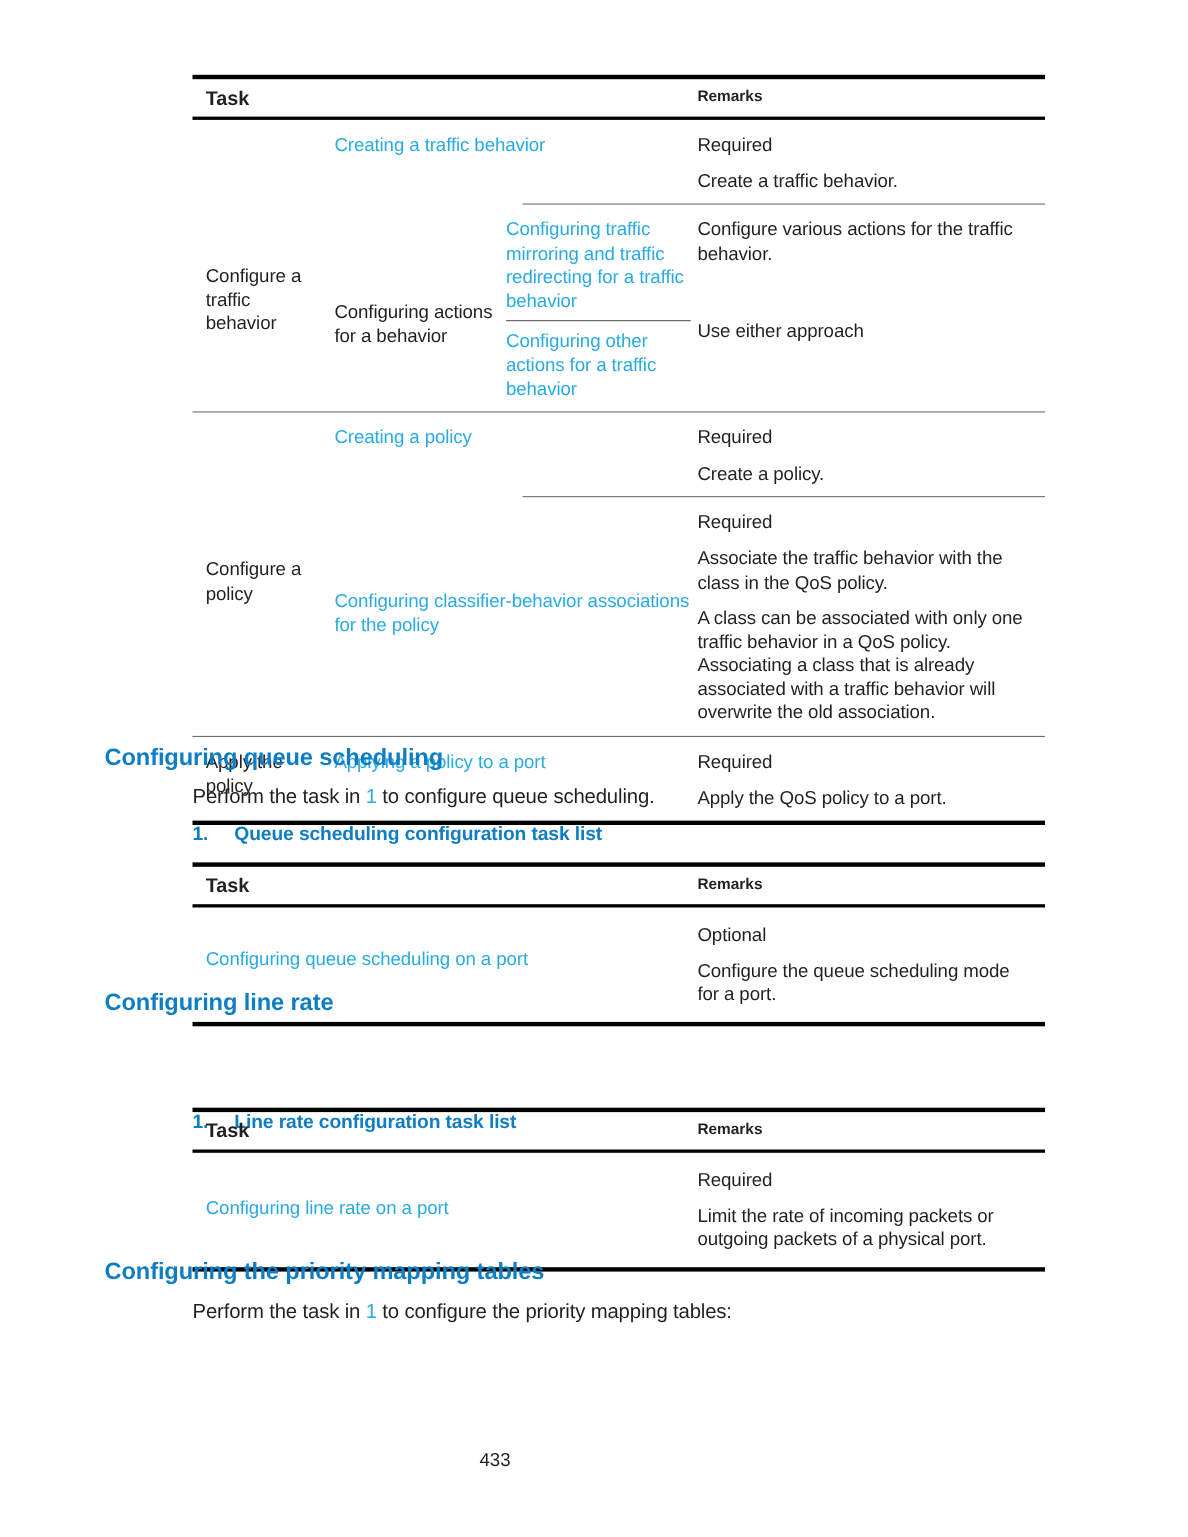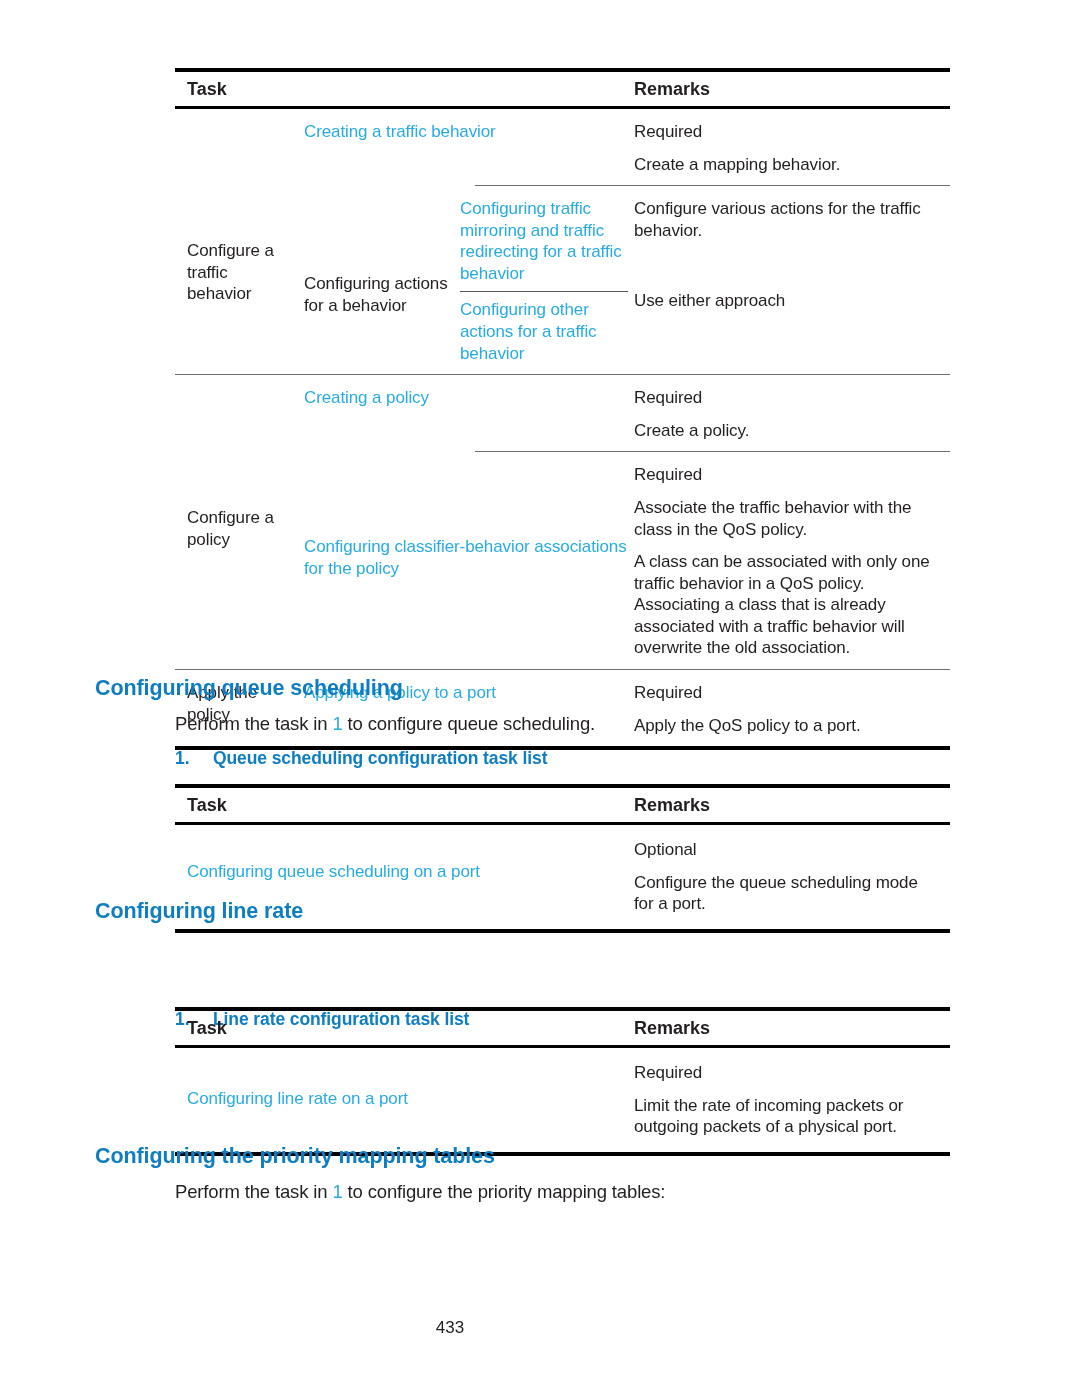--- a/index.html
+++ b/index.html
@@ -88,21 +88,21 @@
   .hdr .c1 {
     width: 459px;
     font-size: 18px;
     font-weight: bold;
     color: #231f20;
     padding-left: 12px;
     box-sizing: border-box;
   }
   .hdr .c2 {
     flex: 1;
-    font-size: 18px;
+    font-size: 14px;
     font-weight: bold;
     color: #231f20;
   }
   .cell {
     font-size: 17px;
     line-height: 1.27;
     color: #231f20;
     letter-spacing: -0.1px;
   }
   .cell.blue {
@@ -192,21 +192,21 @@
 
     <div class="rule-head"></div>
 
     <div class="row">
       <div class="task-a"></div>
       <div class="task-b" style="width:334px;padding-left:4px;">
         <div class="cell blue">Creating a traffic behavior</div>
       </div>
       <div class="remarks">
         <div class="cell para">Required</div>
-        <div class="cell para">Create a mapping behavior.</div>
+        <div class="cell para">Create a traffic behavior.</div>
       </div>
     </div>
 
     <div class="rule-row indent-divider"></div>
 
     <div class="row">
       <div class="task-a">
         <div class="cell" style="margin-top:42px;">Configure a traffic behavior</div>
       </div>
       <div class="task-b">

